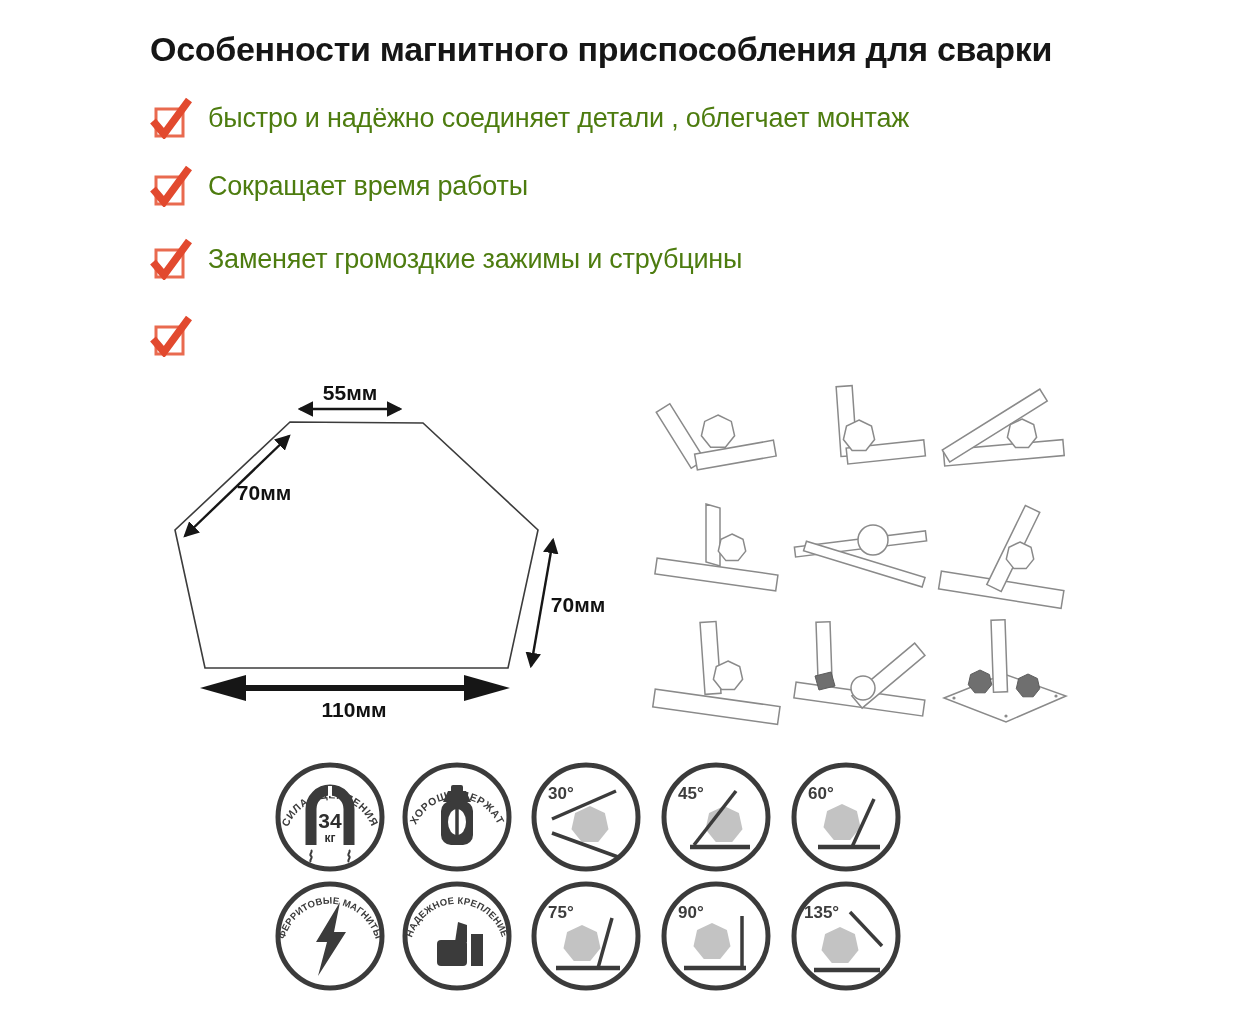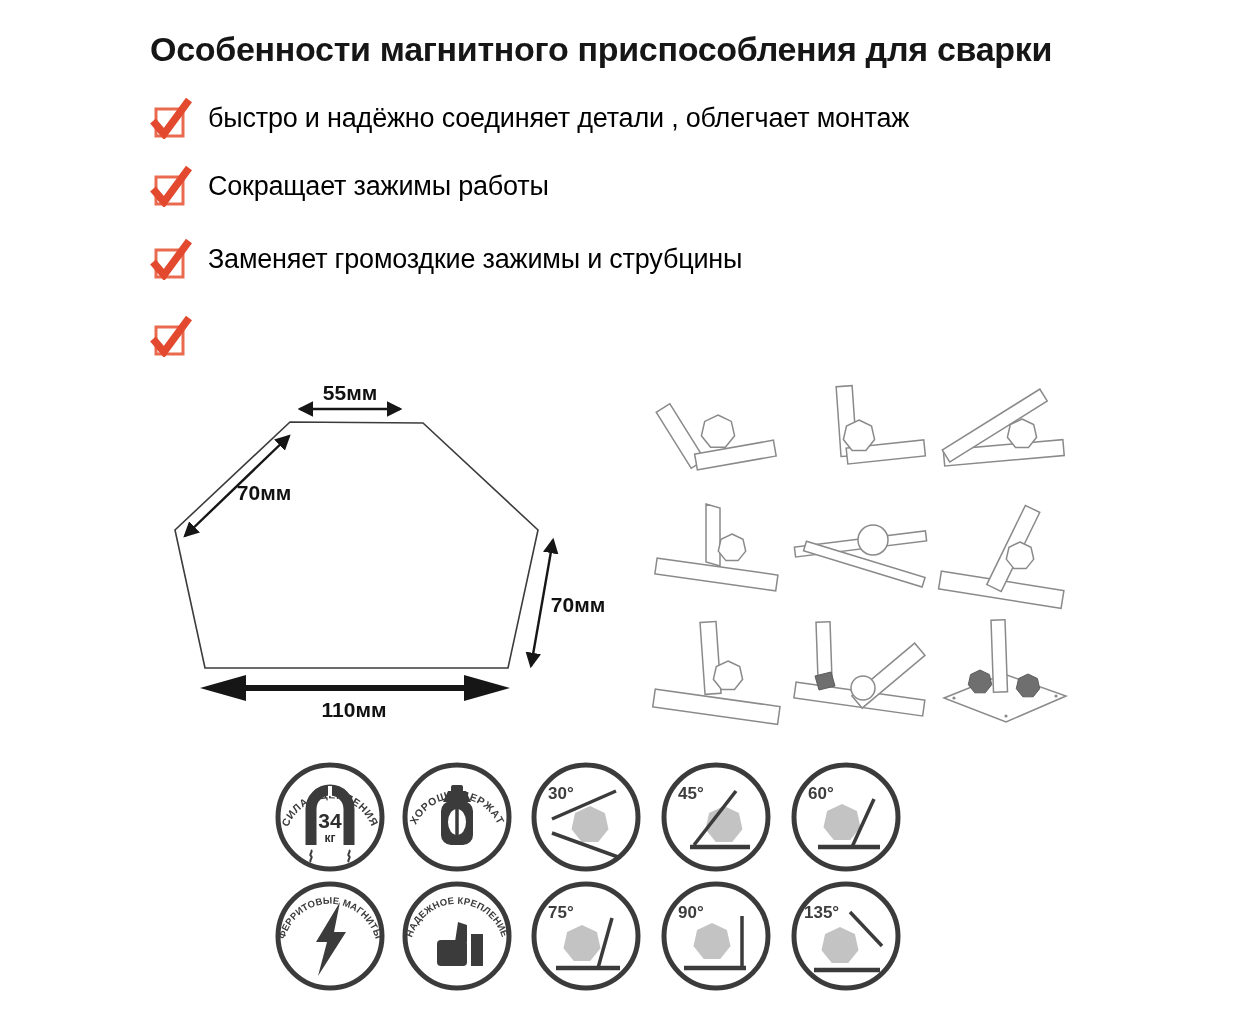--- a/index.html
+++ b/index.html
@@ -6,21 +6,21 @@
   .page{
     position:relative;width:1247px;height:994px;background:#ffffff;overflow:hidden;
     font-family:"Liberation Sans","DejaVu Sans",sans-serif;color:#1c1c1c;
   }
   .title{
     position:absolute;left:150px;top:30px;width:980px;margin:0;
     font-size:34px;font-weight:bold;letter-spacing:-0.3px;color:#161616;
   }
   .feature{position:absolute;left:150px;display:flex;align-items:center;}
   .feature .chk{width:42px;height:42px;flex:0 0 42px;}
-  .feature .ftext{margin-left:16px;font-size:27px;color:#000000;letter-spacing:-0.2px;white-space:nowrap;}
+  .feature .ftext{margin-left:16px;font-size:27px;color:#4d7c0f;letter-spacing:-0.2px;white-space:nowrap;}
   .f0{top:97px;} .f1{top:165px;} .f2{top:238px;justify-content:center;} .f3{top:315px;}
   .hexsvg{position:absolute;left:158px;top:376px;}
   .dimlabel{font-weight:bold;font-size:21px;fill:#111111;}
   .weldgrid{
     position:absolute;left:648px;top:376px;width:430px;height:362px;
     display:grid;grid-template-columns:repeat(3,143px);grid-template-rows:repeat(3,120px);
   }
   .sketch{width:143px;height:120px;}
   .badge{position:absolute;width:118px;height:118px;}
   .b-r1{top:758px;} .b-r2{top:877px;}
@@ -48,21 +48,21 @@
       <rect x="6" y="12" width="27" height="27" fill="none" stroke="#e96a4f" stroke-width="3"></rect>
       <path d="M3 24 L14 37 L39 3" fill="none" stroke="#e2492e" stroke-width="7.5"></path>
     </svg>
     <span class="ftext">быстро и надёжно соединяет детали , облегчает монтаж</span>
   </div>
   <div class="feature f1">
     <svg class="chk" viewBox="0 0 42 42">
       <rect x="6" y="12" width="27" height="27" fill="none" stroke="#e96a4f" stroke-width="3"></rect>
       <path d="M3 24 L14 37 L39 3" fill="none" stroke="#e2492e" stroke-width="7.5"></path>
     </svg>
-    <span class="ftext">Сокращает зажимы работы</span>
+    <span class="ftext">Сокращает время работы</span>
   </div>
   <div class="feature f2">
     <svg class="chk" viewBox="0 0 42 42">
       <rect x="6" y="12" width="27" height="27" fill="none" stroke="#e96a4f" stroke-width="3"></rect>
       <path d="M3 24 L14 37 L39 3" fill="none" stroke="#e2492e" stroke-width="7.5"></path>
     </svg>
     <span class="ftext">Заменяет громоздкие зажимы и струбцины</span>
   </div>
   <div class="feature f3">
     <svg class="chk" viewBox="0 0 42 42">

